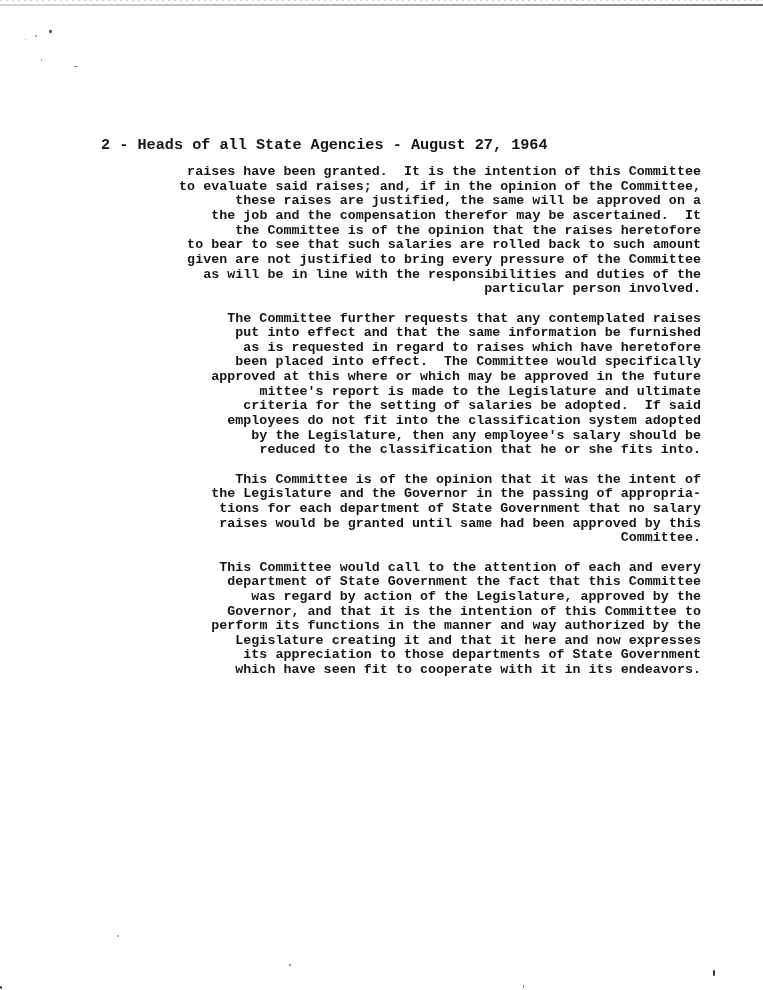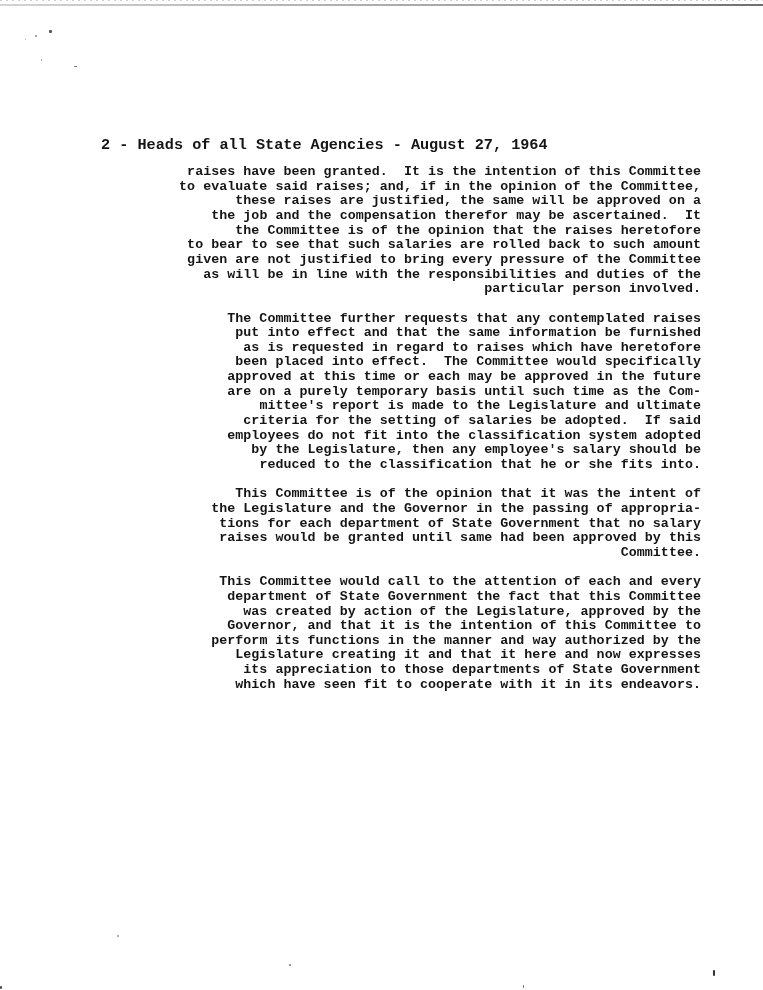--- a/index.html
+++ b/index.html
@@ -96,40 +96,39 @@
     <span class="line">given are not justified to bring every pressure of the Committee</span>
     <span class="line">as will be in line with the responsibilities and duties of the</span>
     <span class="line">particular person involved.</span>
   </div>
 
   <div class="para">
     <span class="line">The Committee further requests that any contemplated raises</span>
     <span class="line">put into effect and that the same information be furnished</span>
     <span class="line">as is requested in regard to raises which have heretofore</span>
     <span class="line">been placed into effect.  The Committee would specifically</span>
-    <span class="line">approved at this time or each may be approved in the future</span>
-    <span class="line">are on a purely temporary basis until such time as the Com-</span>
+    <span class="line">approved at this where or which may be approved in the future</span>
     <span class="line">mittee's report is made to the Legislature and ultimate</span>
     <span class="line">criteria for the setting of salaries be adopted.  If said</span>
     <span class="line">employees do not fit into the classification system adopted</span>
     <span class="line">by the Legislature, then any employee's salary should be</span>
     <span class="line">reduced to the classification that he or she fits into.</span>
   </div>
 
   <div class="para">
     <span class="line">This Committee is of the opinion that it was the intent of</span>
     <span class="line">the Legislature and the Governor in the passing of appropria-</span>
     <span class="line">tions for each department of State Government that no salary</span>
     <span class="line">raises would be granted until same had been approved by this</span>
     <span class="line">Committee.</span>
   </div>
 
   <div class="para">
     <span class="line">This Committee would call to the attention of each and every</span>
     <span class="line">department of State Government the fact that this Committee</span>
-    <span class="line">was created by action of the Legislature, approved by the</span>
+    <span class="line">was regard by action of the Legislature, approved by the</span>
     <span class="line">Governor, and that it is the intention of this Committee to</span>
     <span class="line">perform its functions in the manner and way authorized by the</span>
     <span class="line">Legislature creating it and that it here and now expresses</span>
     <span class="line">its appreciation to those departments of State Government</span>
     <span class="line">which have seen fit to cooperate with it in its endeavors.</span>
   </div>
 </div>
 
 </body></html>

